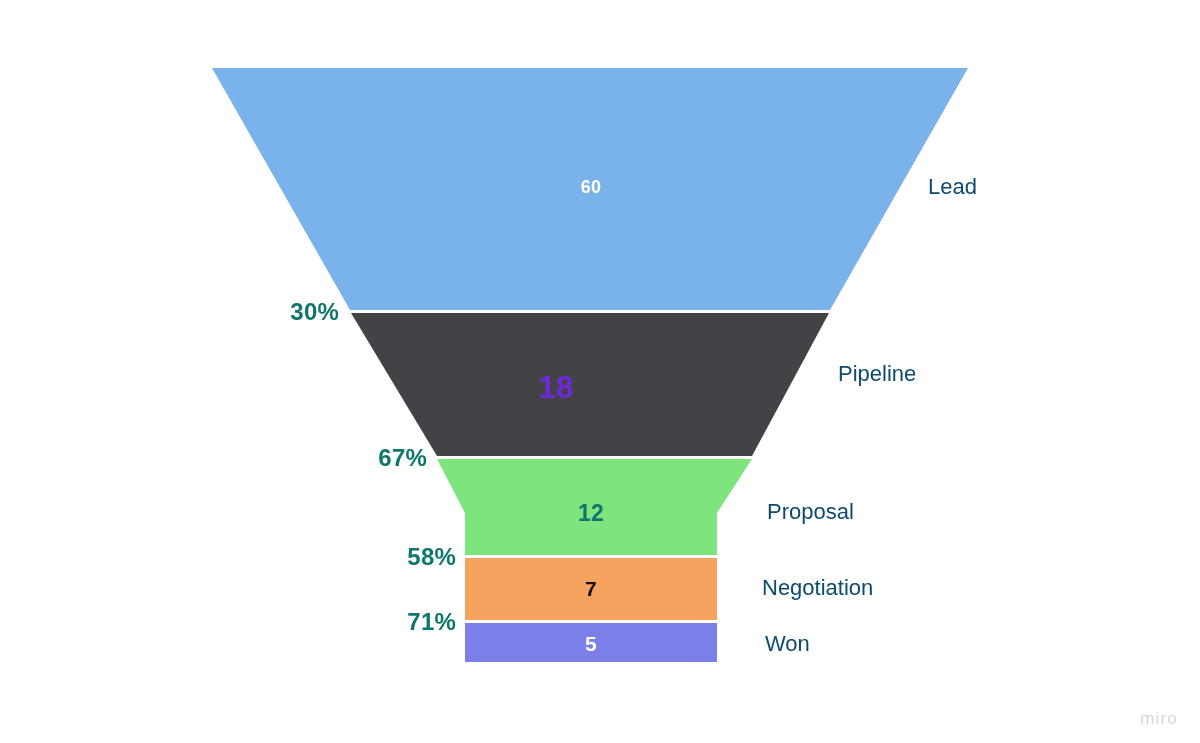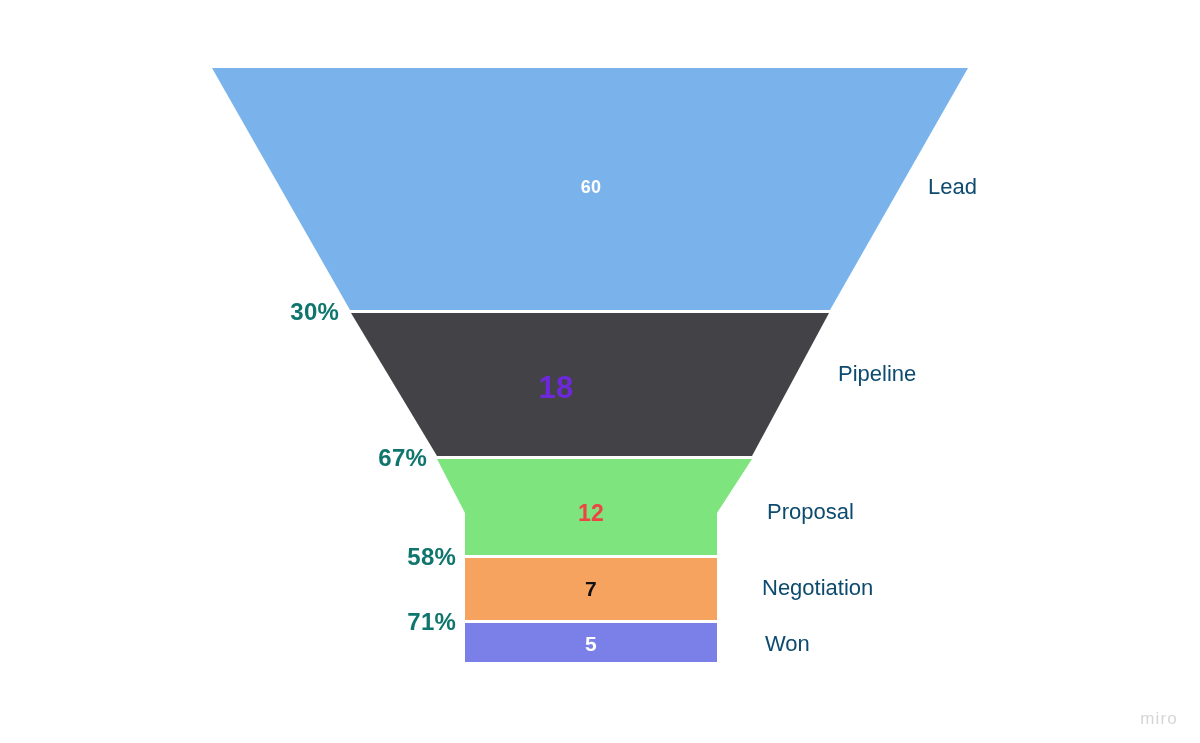--- a/index.html
+++ b/index.html
@@ -81,21 +81,21 @@
   <svg id="funnel-svg" viewBox="0 0 1200 743" xmlns="http://www.w3.org/2000/svg">
     <polygon points="212,68 968,68 830,310 350,310" fill="#7ab3ec"></polygon>
     <polygon points="351,313 829,313 752,456 437,456" fill="#434347"></polygon>
     <polygon points="437,459 752,459 717,513 717,555 465,555 465,513" fill="#7ee57e"></polygon>
     <polygon points="465,558 717,558 717,620 465,620" fill="#f5a35e"></polygon>
     <polygon points="465,623 717,623 717,662 465,662" fill="#7b80e8"></polygon>
   </svg>
 
   <div class="value-label" style="left: 591px; top: 187px; font-size: 18px; color: rgb(255, 255, 255);">60</div>
   <div class="value-label" style="left: 556px; top: 388px; font-size: 31px; color: #6d28d9;">18</div>
-  <div class="value-label" style="left: 591px; top: 513px; font-size: 23px; color: #ef4444;">12</div>
+  <div class="value-label" style="left: 591px; top: 513px; font-size: 23px; color: #0f766e;">12</div>
   <div class="value-label" style="left: 591px; top: 589px; font-size: 21px; color: rgb(16, 16, 16);">7</div>
   <div class="value-label" style="left: 591px; top: 644px; font-size: 21px; color: rgb(255, 255, 255);">5</div>
 
   <div class="pct-label" style="left: 339px; top: 312px;">30%</div>
   <div class="pct-label" style="left: 427px; top: 458px;">67%</div>
   <div class="pct-label" style="left: 456px; top: 557px;">58%</div>
   <div class="pct-label" style="left: 456px; top: 622px;">71%</div>
 
   <div class="stage-label" style="left: 928px; top: 187px;">Lead</div>
   <div class="stage-label" style="left: 838px; top: 374px;">Pipeline</div>

